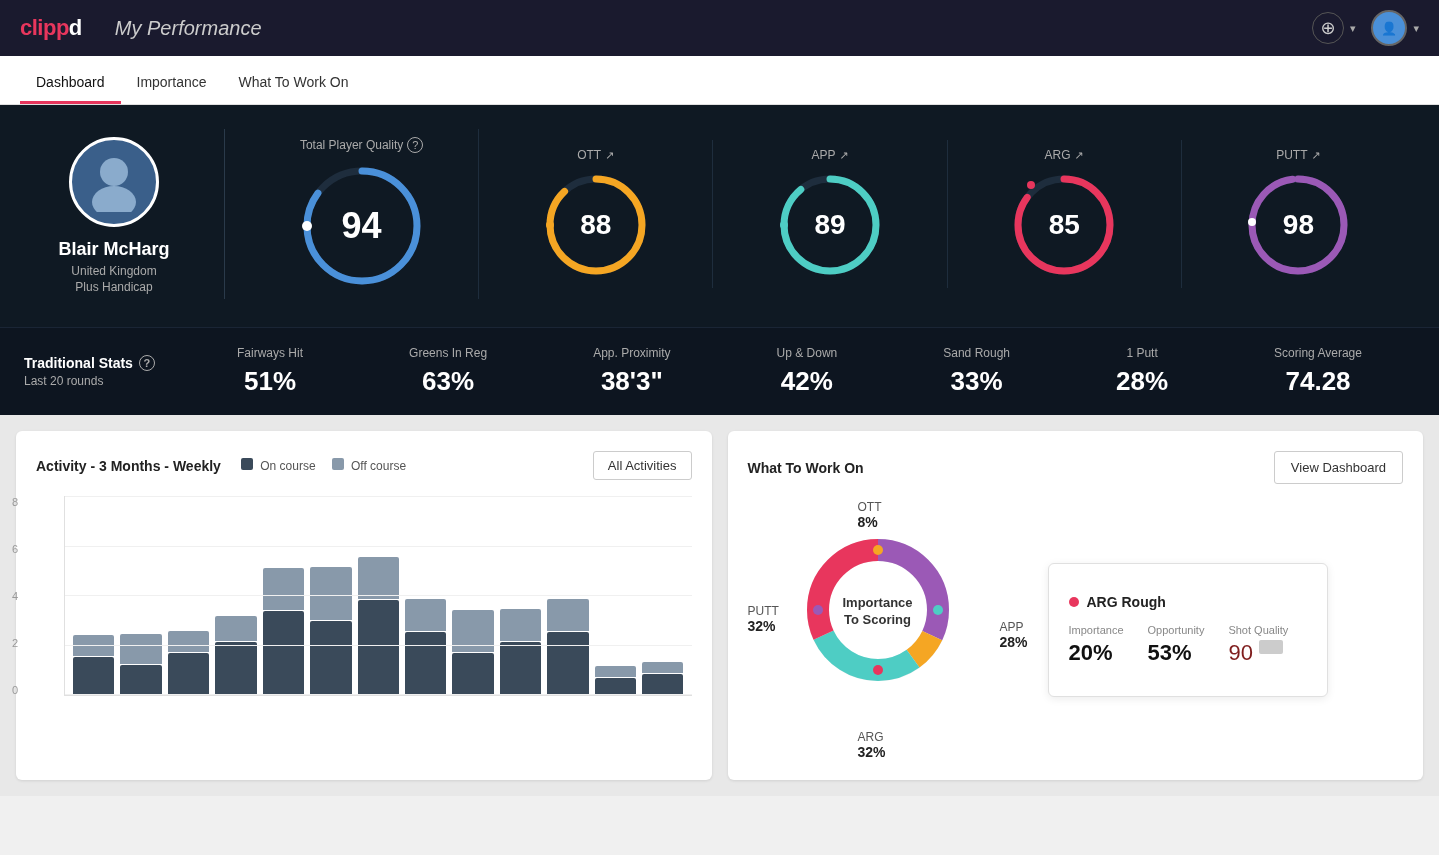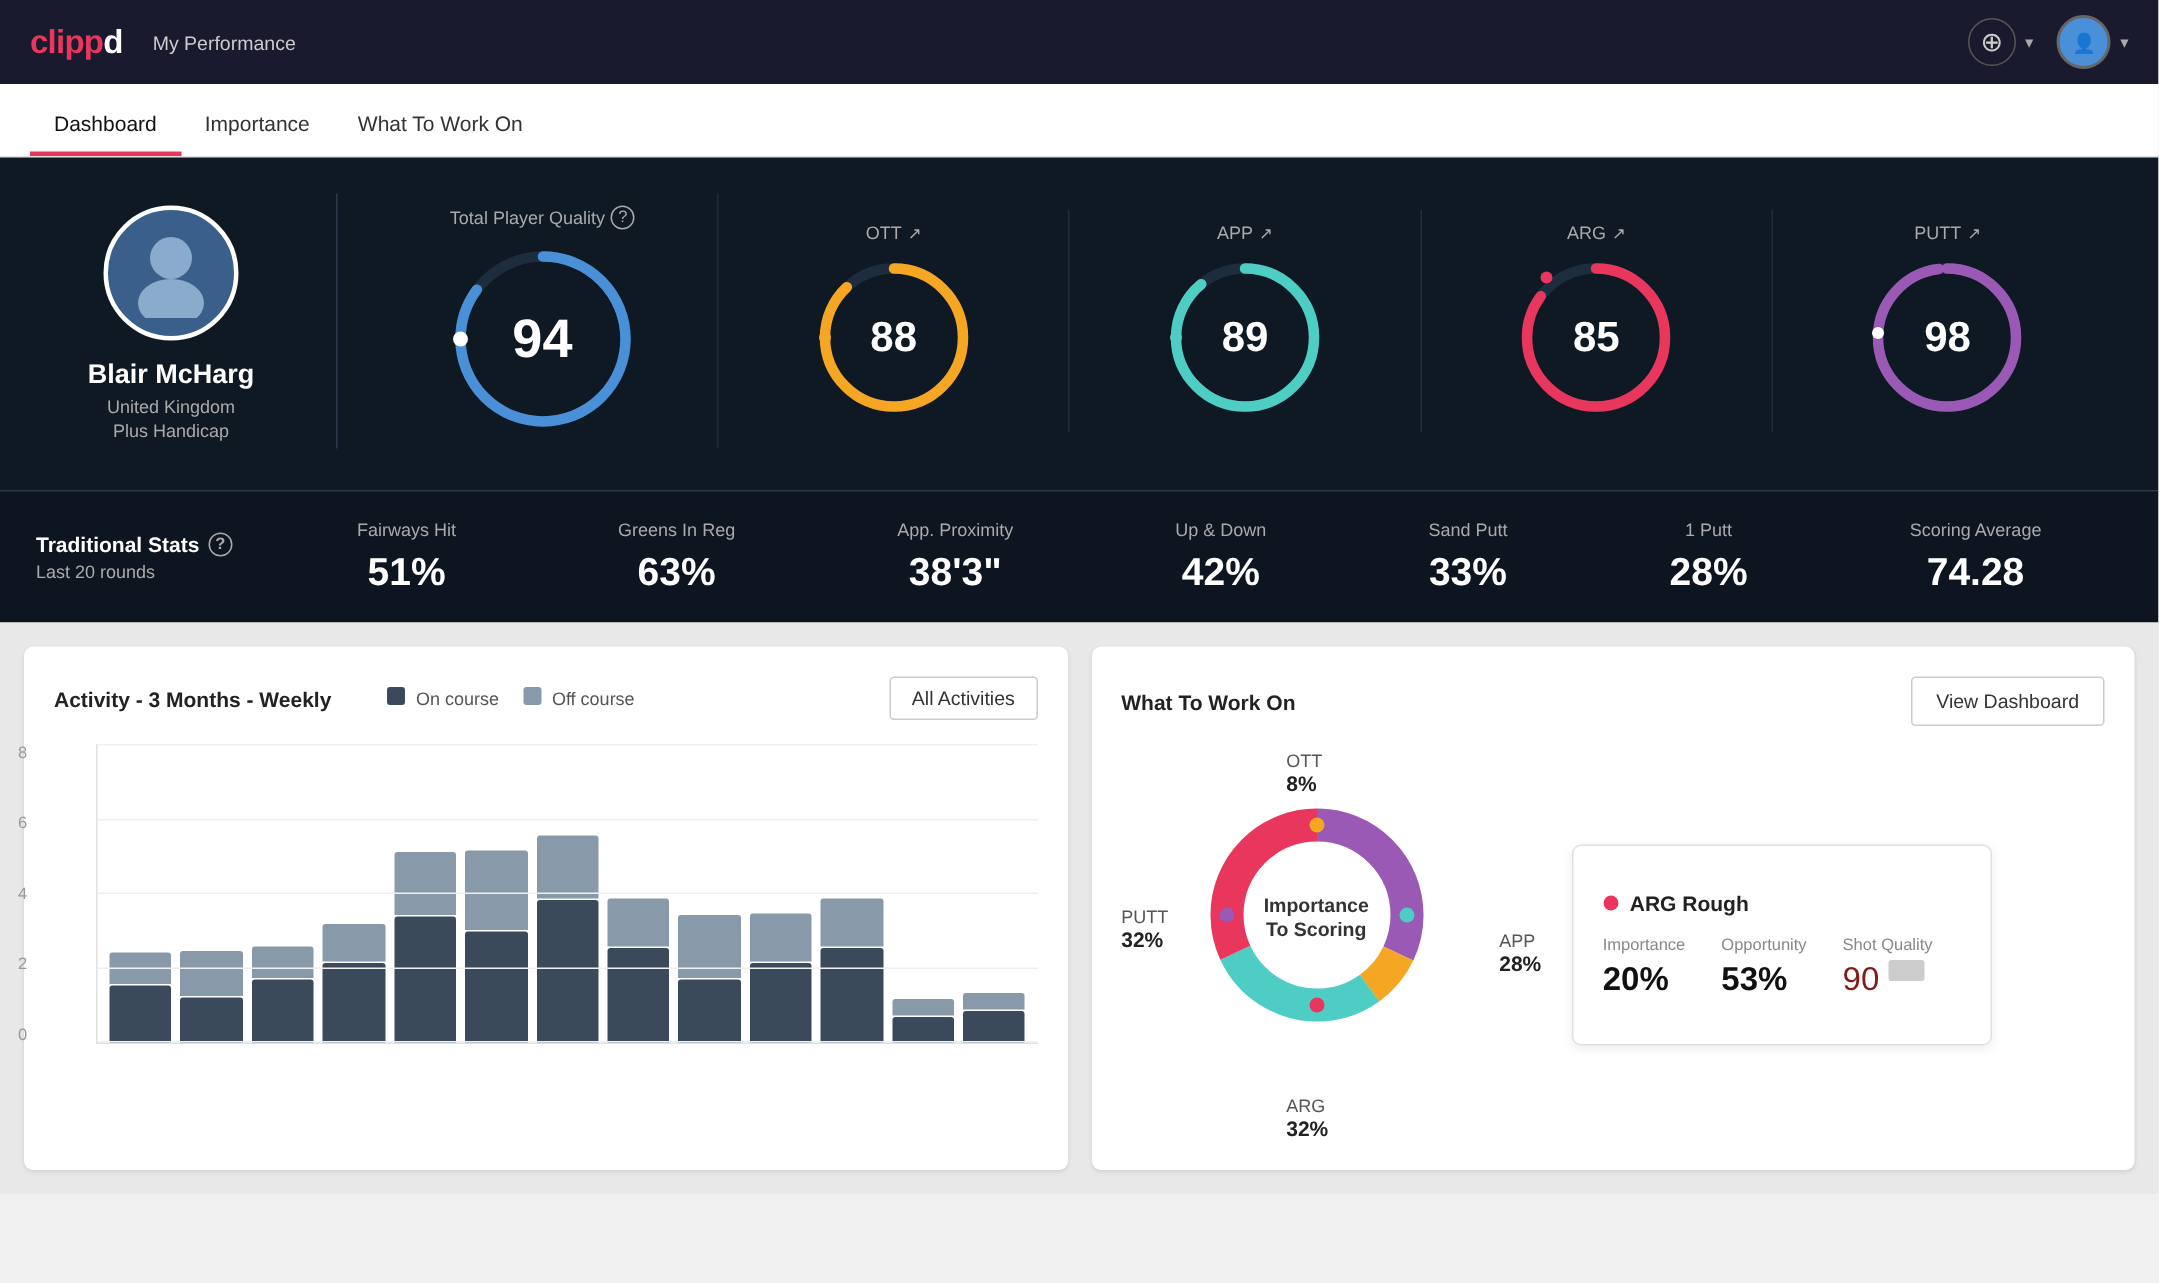--- a/index.html
+++ b/index.html
@@ -21,22 +21,23 @@
     }
     .logo-text {
       color: #e8365d;
       font-size: 22px;
       font-weight: 700;
       letter-spacing: -0.5px;
     }
     .logo-text span { color: #fff; }
     .header-title {
       color: #ccc;
-      font-size: 13px;
-      margin-left: 20px;
+      font-size: 20px;
+      margin-left: 33px;
+      font-style: italic;
     }
     .header-left { display: flex; align-items: center; }
     .header-right { display: flex; align-items: center; gap: 16px; }
     .header-btn {
       background: none;
       border: 1.5px solid #555;
       border-radius: 50%;
       width: 32px;
       height: 32px;
       color: #ccc;
@@ -492,39 +493,39 @@
     </div>
     <div class="trad-stat">
       <div class="trad-stat-label">App. Proximity</div>
       <div class="trad-stat-value">38'3"</div>
     </div>
     <div class="trad-stat">
       <div class="trad-stat-label">Up &amp; Down</div>
       <div class="trad-stat-value">42%</div>
     </div>
     <div class="trad-stat">
-      <div class="trad-stat-label">Sand Putt</div>
+      <div class="trad-stat-label">Sand Rough</div>
       <div class="trad-stat-value">33%</div>
     </div>
     <div class="trad-stat">
       <div class="trad-stat-label">1 Putt</div>
       <div class="trad-stat-value">28%</div>
     </div>
     <div class="trad-stat">
       <div class="trad-stat-label">Scoring Average</div>
       <div class="trad-stat-value">74.28</div>
     </div>
   </div>
 </div>
 
 <div class="bottom-panels">
 
   <div class="panel">
     <div class="panel-header">
-      <div style="display:flex;align-items:center;gap:37px">
+      <div style="display:flex;align-items:center;gap:20px">
         <span class="panel-title">Activity - 3 Months - Weekly</span>
         <div class="legend">
           <span>
             <span class="legend-dot" style="background:#3a4a5a"></span>
             <span>On course</span>
           </span>
           <span>
             <span class="legend-dot" style="background:#8899aa"></span>
             <span>Off course</span>
           </span>

